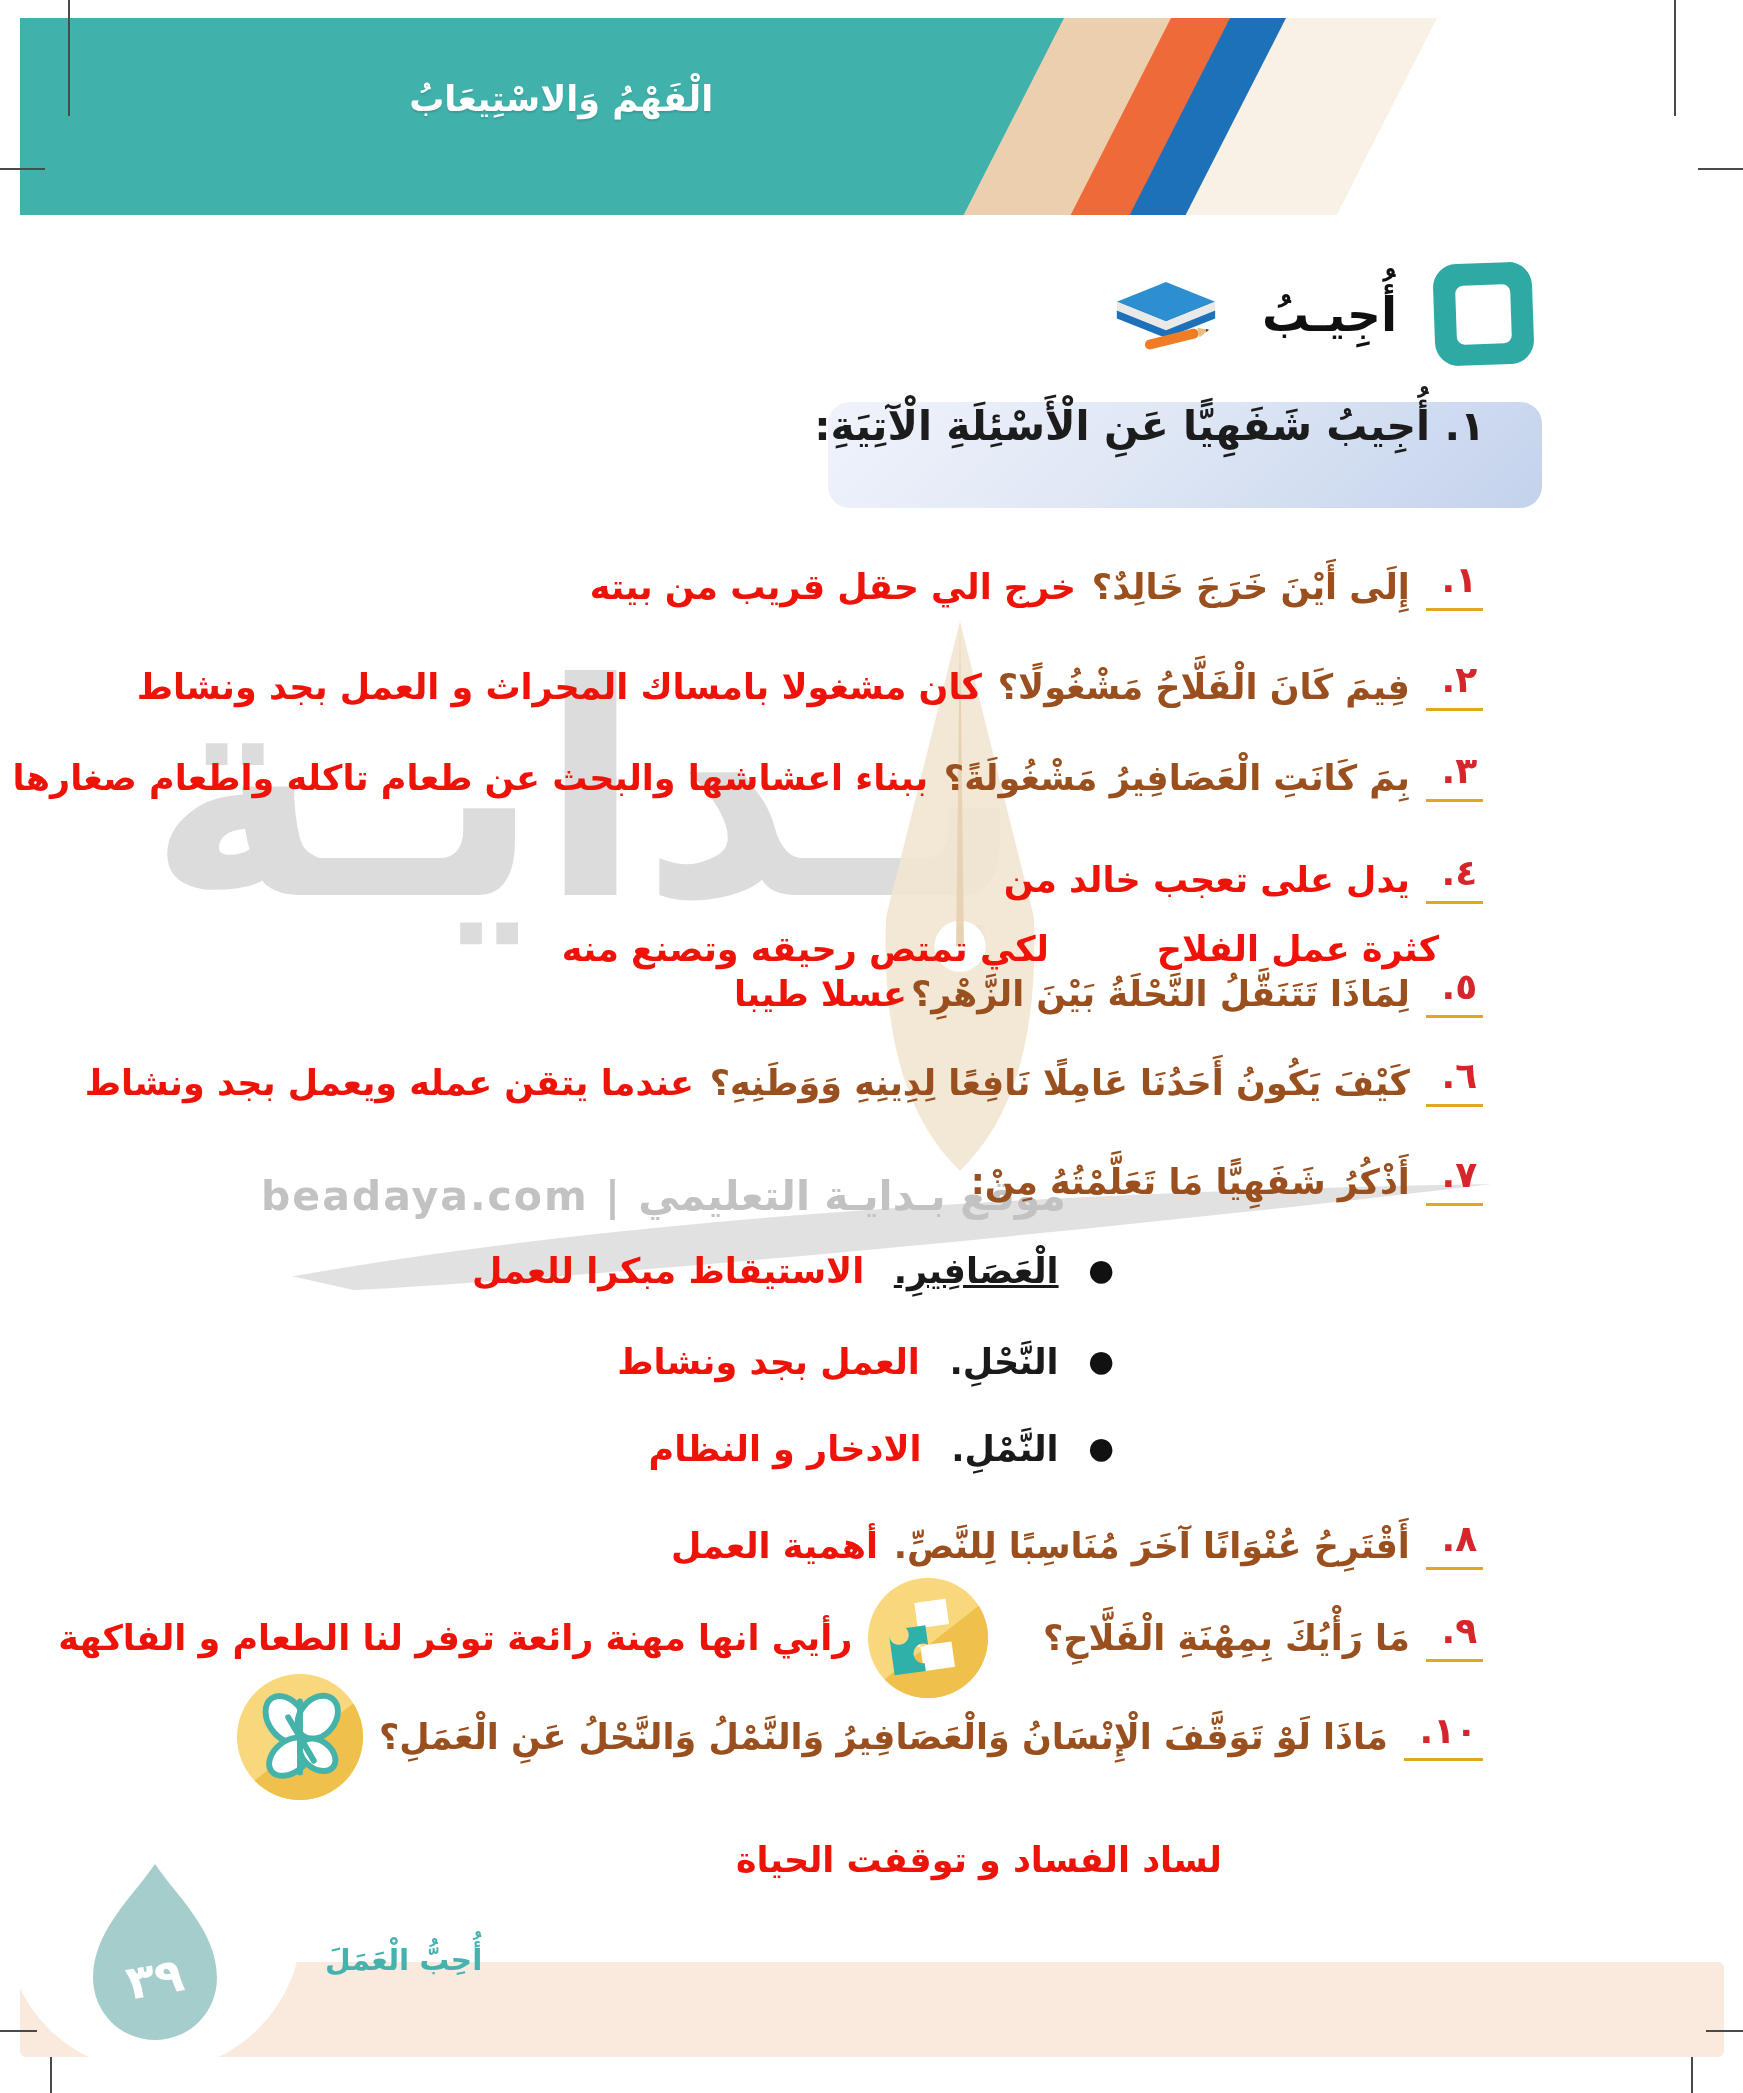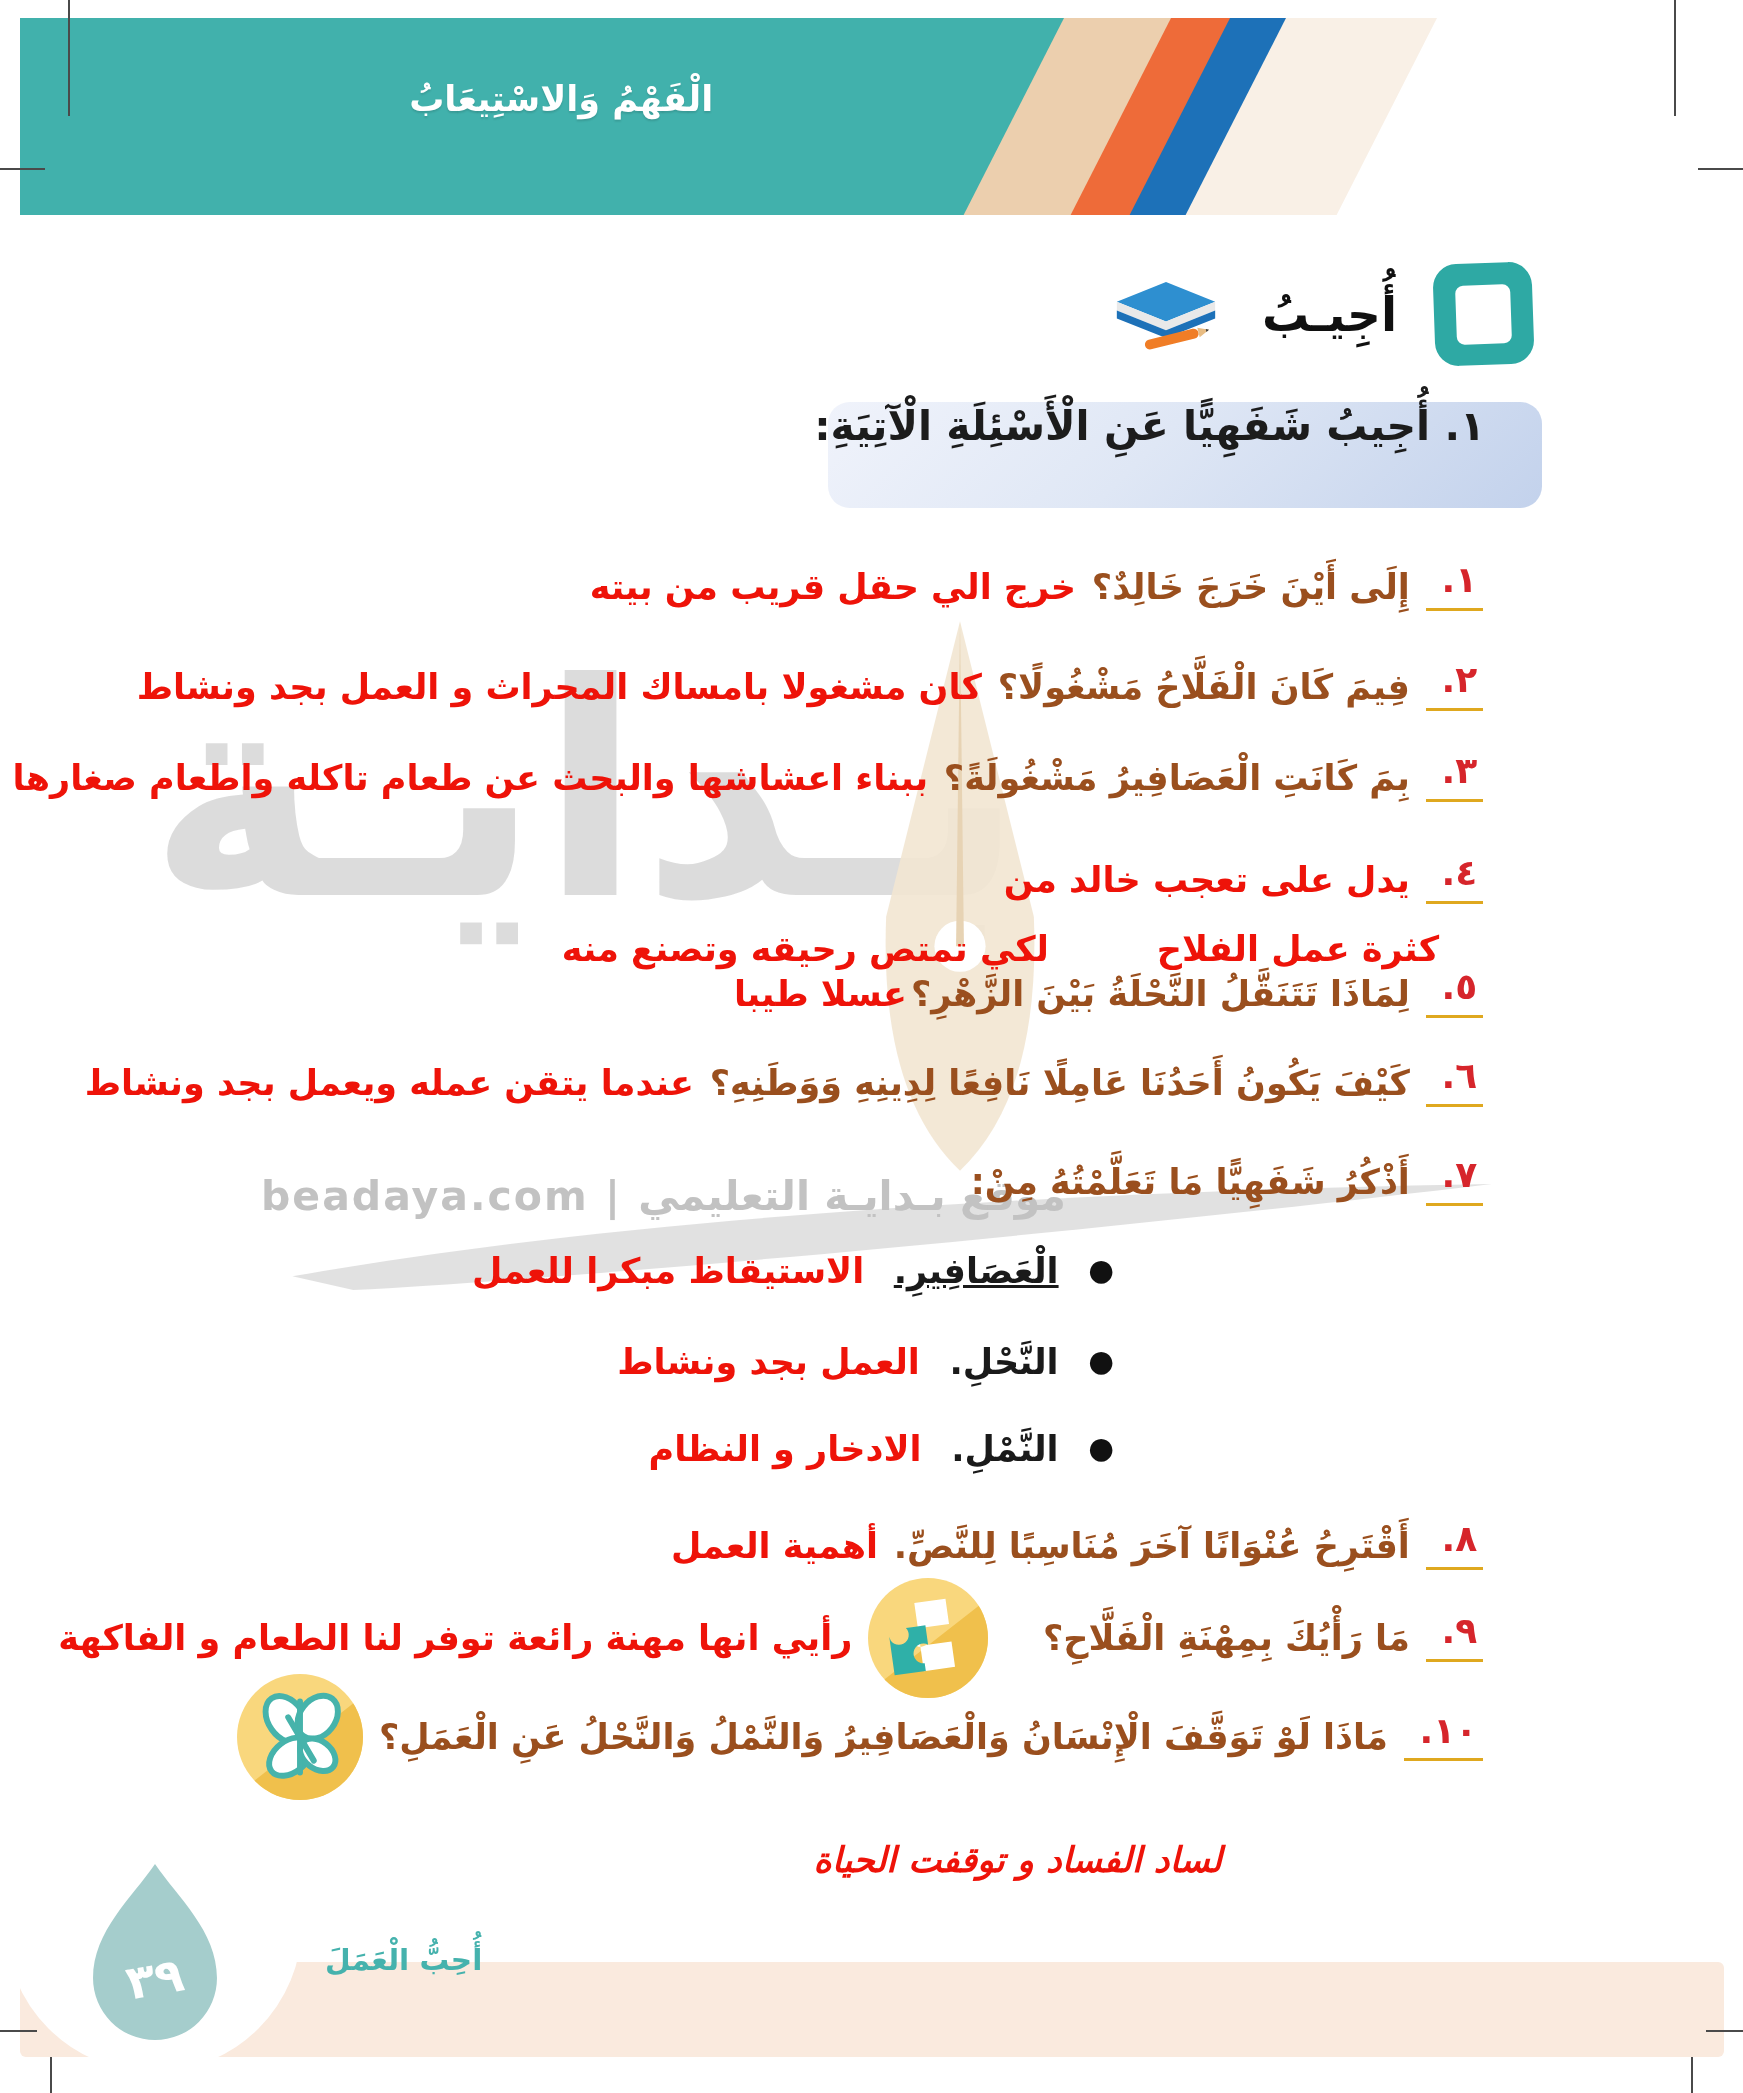--- a/index.html
+++ b/index.html
@@ -47,21 +47,21 @@
   
   .wm{position:absolute;z-index:0;}
   .wm-brand{left:148px;top:630px;font-size:296px;font-weight:bold;color:#d7d7d7;line-height:1.1;direction:rtl;opacity:.85;}
   .wm-line{left:261px;top:1172px;font-size:41px;font-weight:bold;color:#c2c2c2;direction:ltr;letter-spacing:2px;}
   
   .footer-band{position:absolute;left:19.7px;top:1962px;width:1704px;height:95px;background:#faeade;border-radius:5.9px;z-index:1;}
   .footer-cut{position:absolute;left:4.9px;top:1775px;width:297px;height:297px;border-radius:50%;background:#ffffff;z-index:2;}
   .droplet{position:absolute;left:91px;top:1860px;z-index:3;}
   .droplet .num{position:absolute;left:0;top:91px;width:128px;text-align:center;color:#ffffff;font-weight:bold;font-size:47px;transform:rotate(-10deg);}
   .footer-title{position:absolute;left:325px;top:1943px;color:#45b2ad;font-weight:bold;font-size:29.6px;direction:rtl;z-index:3;white-space:nowrap;}
-  .q10-answer{position:absolute;right:522px;top:1840px;z-index:2;font-style:italic;}
+  .q10-answer{position:absolute;right:522px;top:1840px;z-index:2;}
 </style>
 </head>
 <body>
 
 <div class="page">
 
   <div class="wm wm-brand">بـدايـة</div>
   <svg class="wm" style="left:832px;top:621px;" width="256" height="552" viewBox="0 0 260 560">
     <path d="M130,0 L205,300 Q212,480 130,558 Q48,480 55,300 Z" fill="#f2e6d1" opacity="0.9"></path>
     <circle cx="130" cy="330" r="26" fill="#ffffff"></circle>

